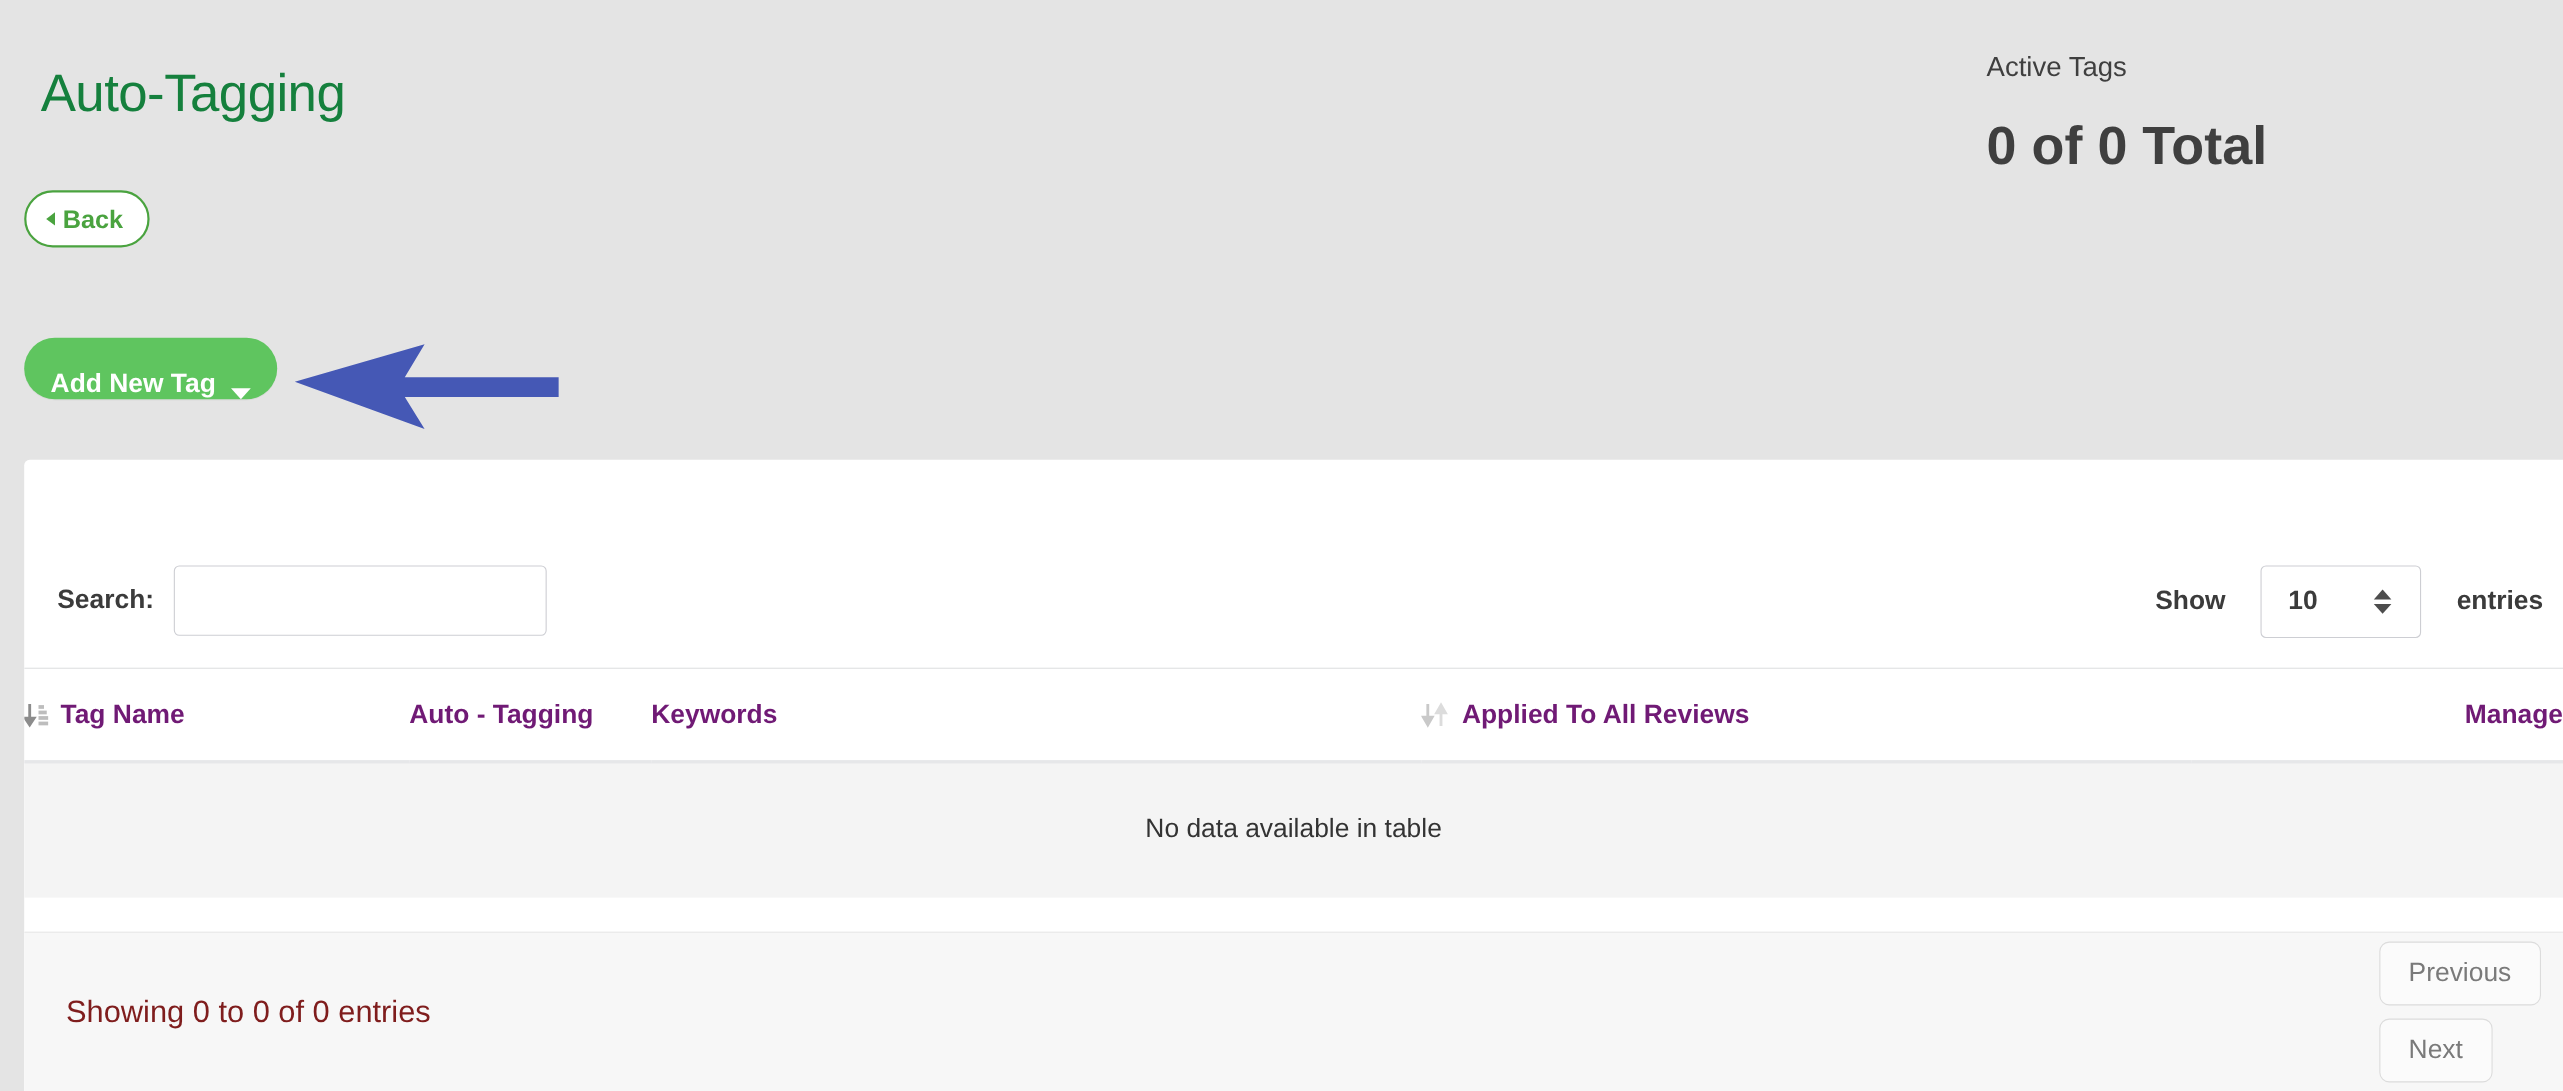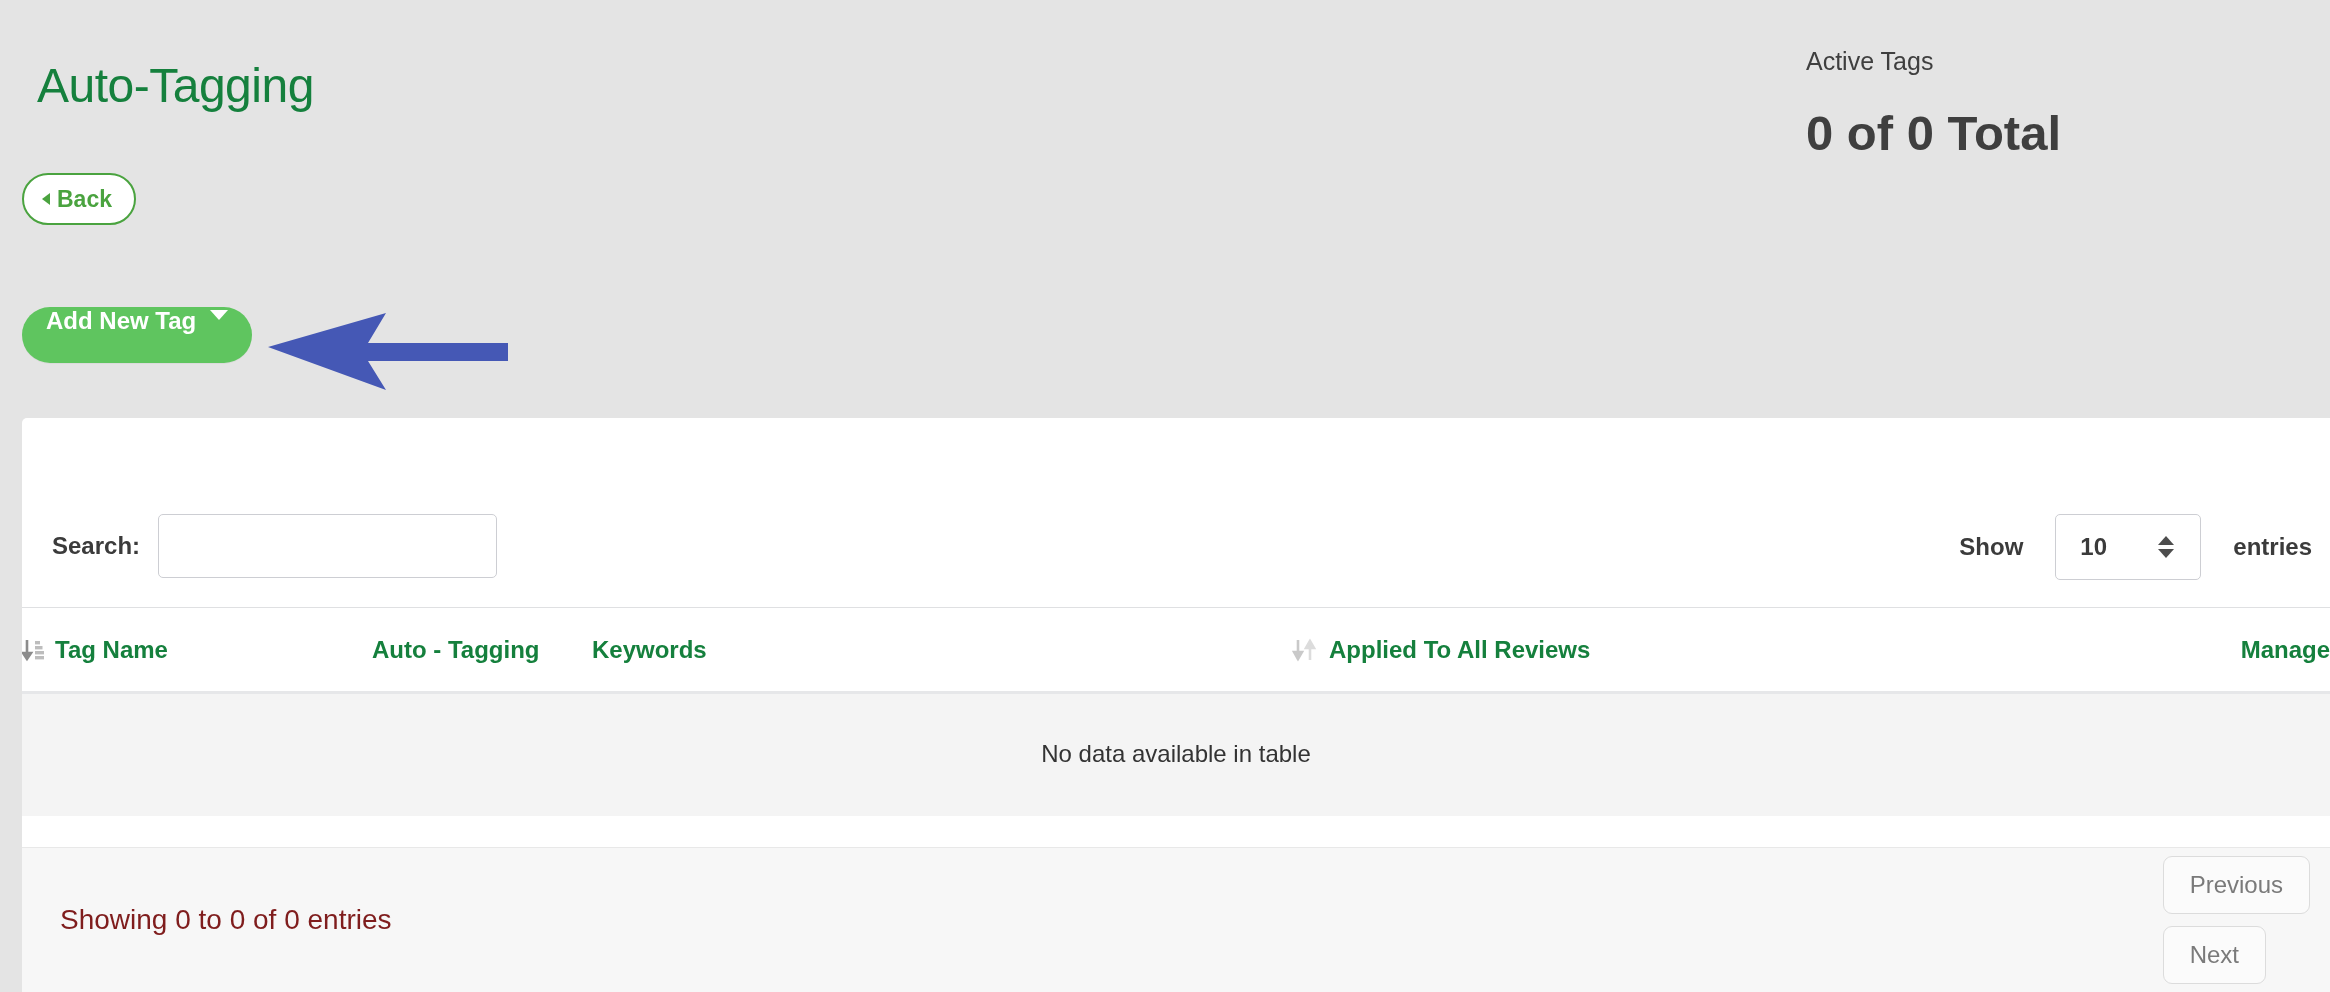--- a/index.html
+++ b/index.html
@@ -88,21 +88,21 @@
     white-space: nowrap;
   }
 
   .add-btn {
     position: absolute;
     left: 22px;
     top: 307px;
     height: 56px;
     padding: 0 24px;
     display: inline-flex;
-    align-items: flex-start;
+    align-items: flex-end;
     gap: 14px;
     background: #5fc55f;
     border: none;
     border-radius: 28px;
     color: #ffffff;
     font-size: 24px;
     font-weight: 700;
     cursor: pointer;
     font-family: "Liberation Sans", sans-serif;
     box-shadow: 0 1px 0 rgba(0,0,0,0.04);
@@ -227,21 +227,21 @@
 
   
   table.data-table {
     width: 100%;
     border-collapse: collapse;
     table-layout: fixed;
   }
   table.data-table thead th {
     font-size: 24px;
     font-weight: 700;
-    color: #15803d;
+    color: #701a75;
     text-align: left;
     padding: 28px 0 27px 0;
     border-bottom: 3px solid #e6e7e9;
     white-space: nowrap;
     vertical-align: middle;
     cursor: pointer;
     margin-left: 44px;
   }
   .th-inner {
     display: flex;

